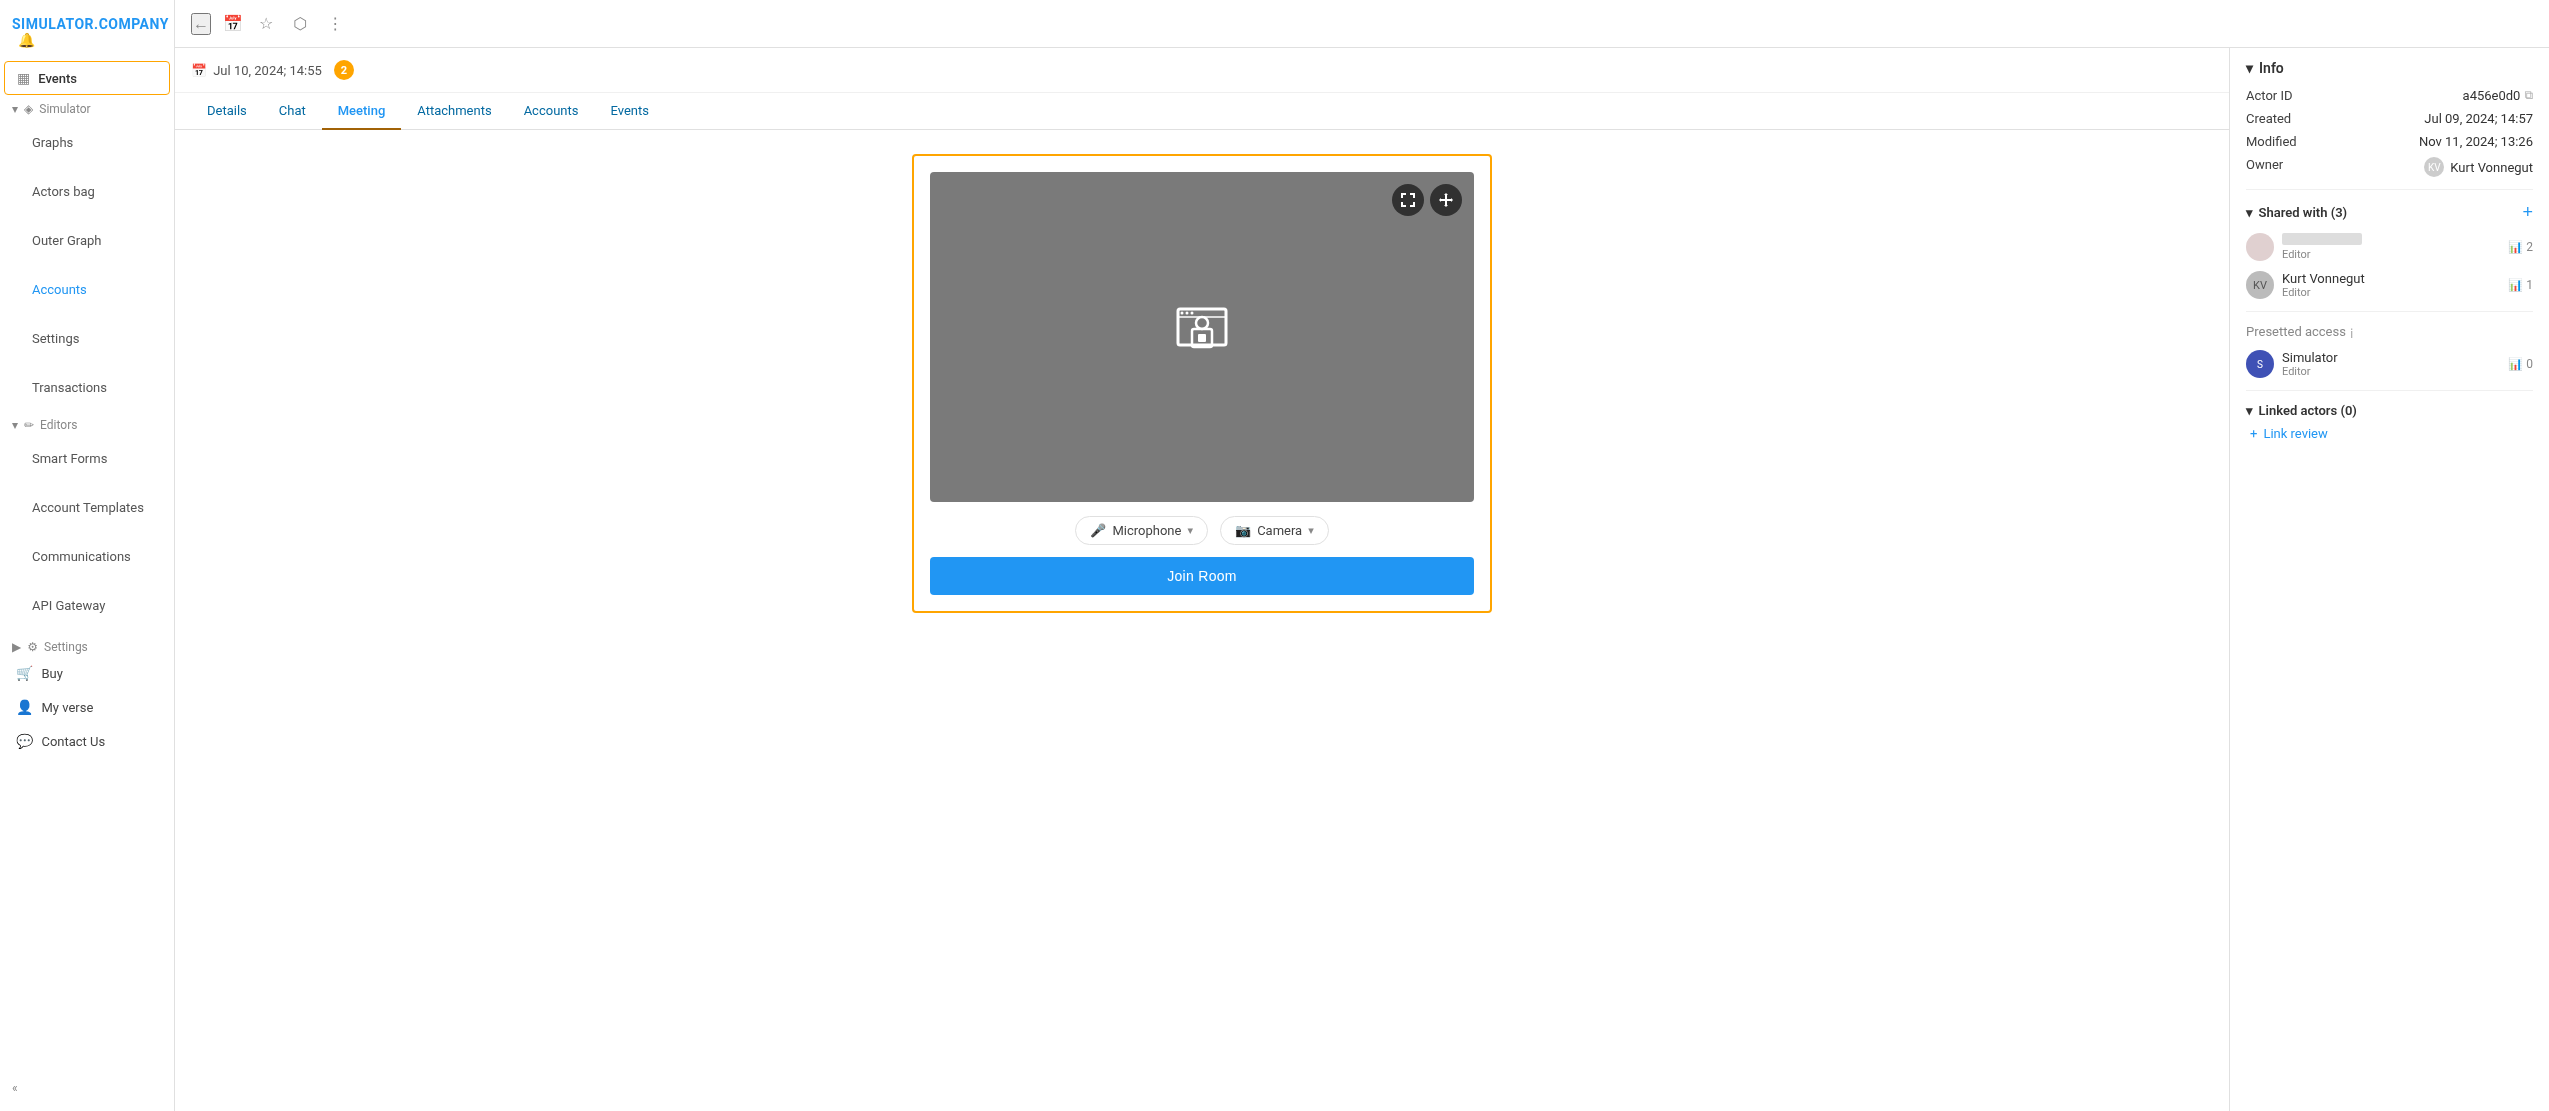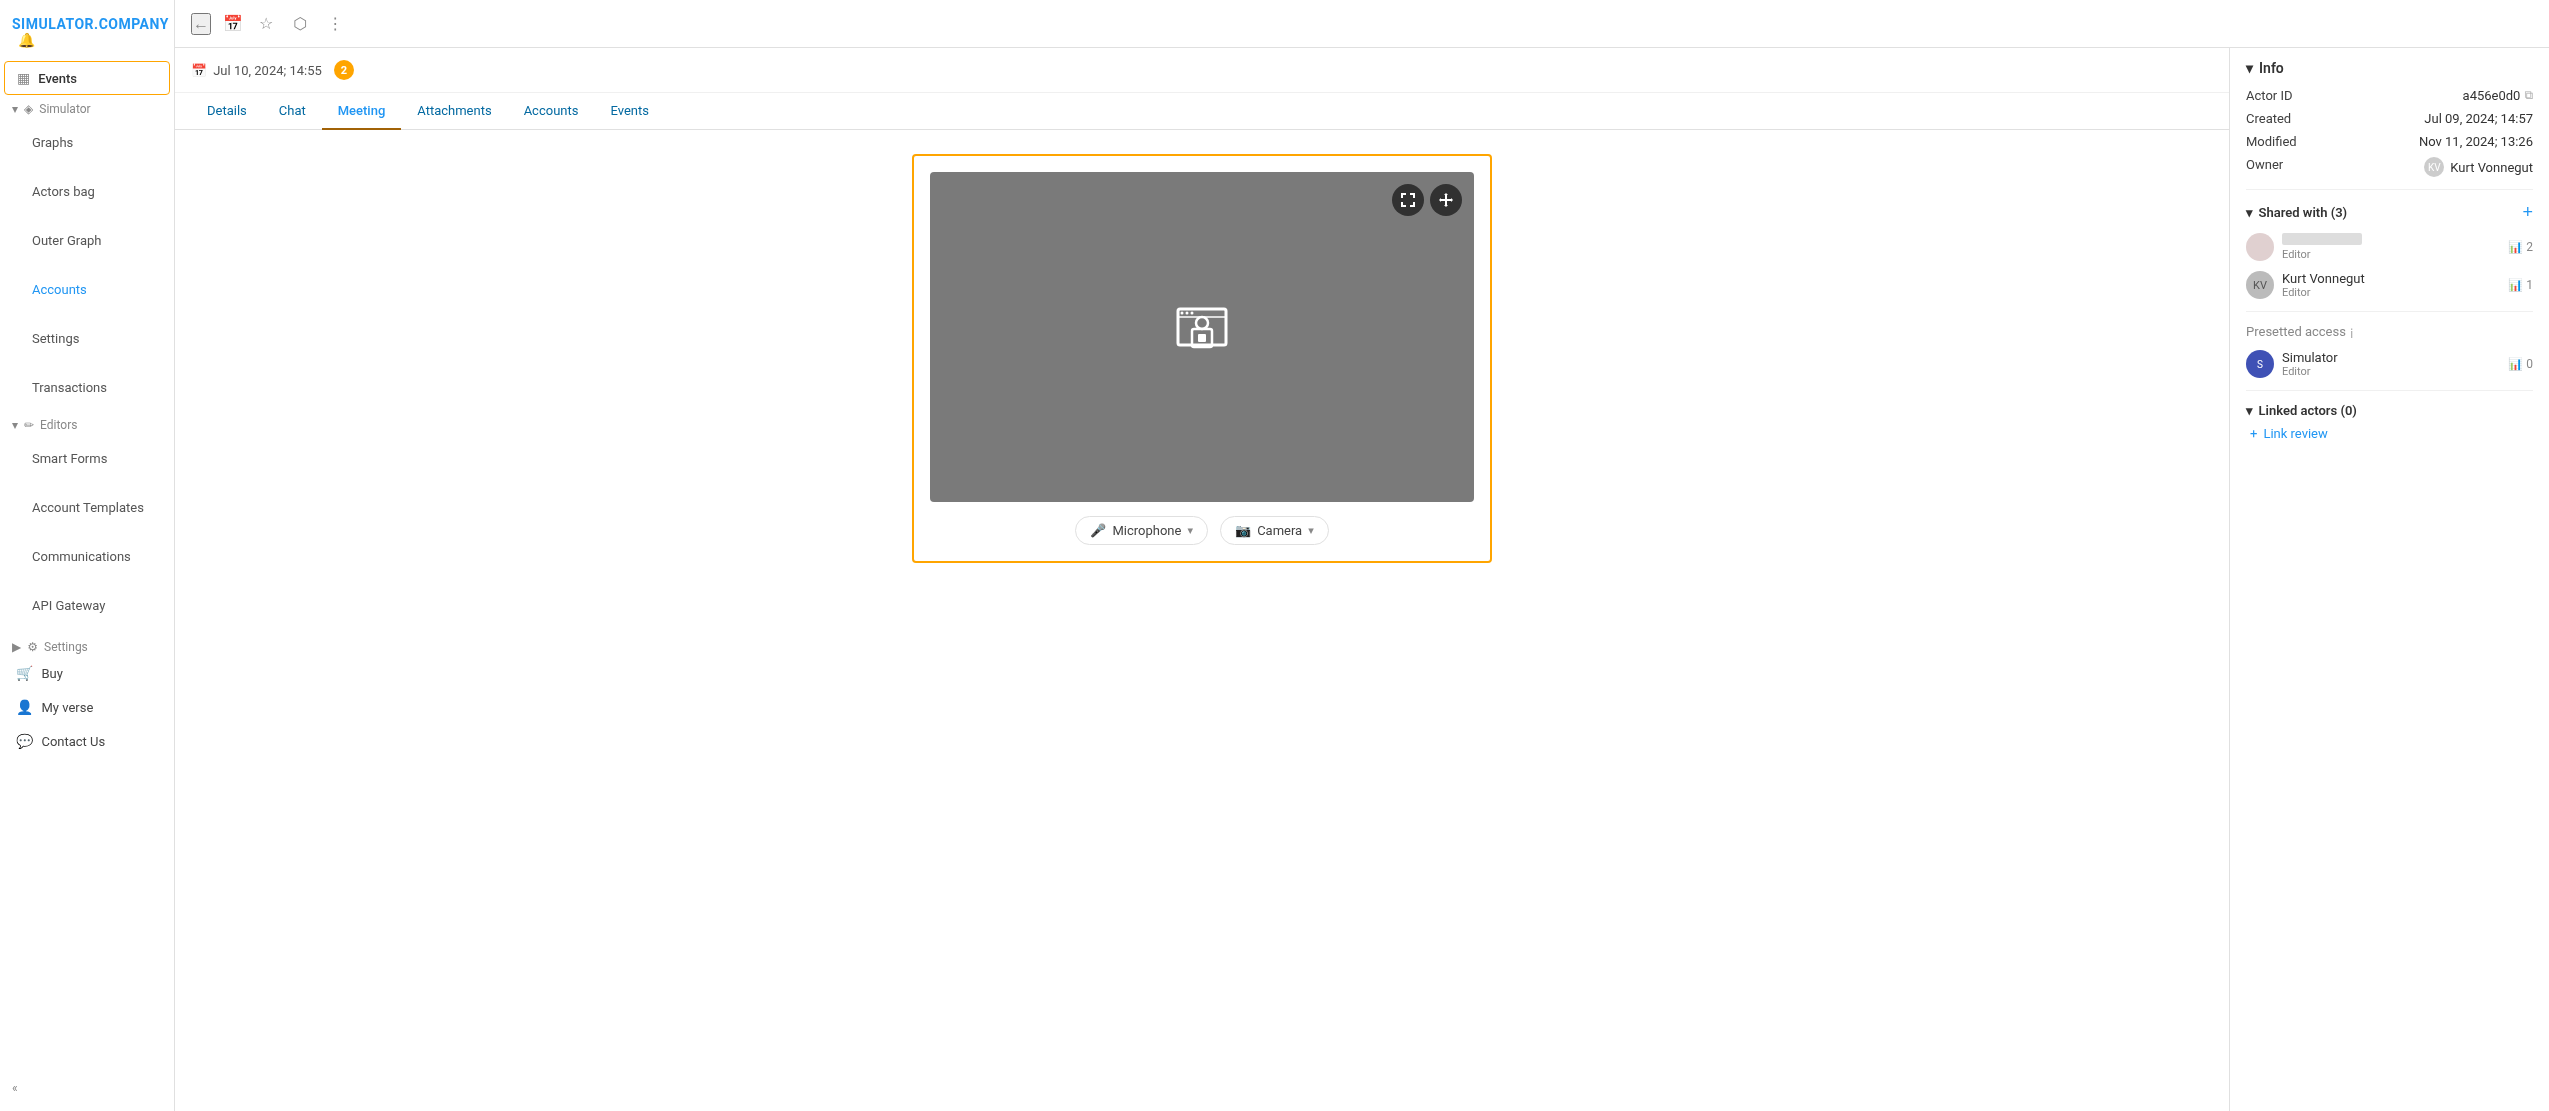--- a/index.html
+++ b/index.html
@@ -206,20 +206,21 @@
               <span class="mic-icon">🎤</span>
               <span>Microphone</span>
               <span class="chevron">▾</span>
             </div>
             <div class="control-dropdown">
               <span class="cam-icon">📷</span>
               <span>Camera</span>
               <span class="chevron">▾</span>
             </div>
           </div>
+          <button class="join-btn">Join Room</button>
         </div>
       </div>
     </div>
 
     <div class="right-panel">
       <div class="panel-section-title">
         <span>▾</span>
         <span>Info</span>
       </div>
 

